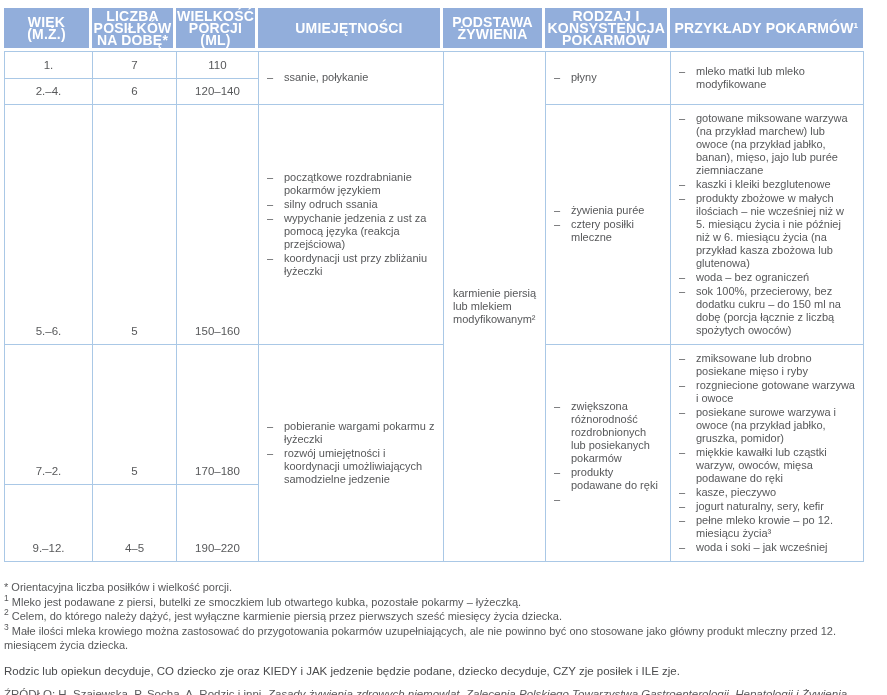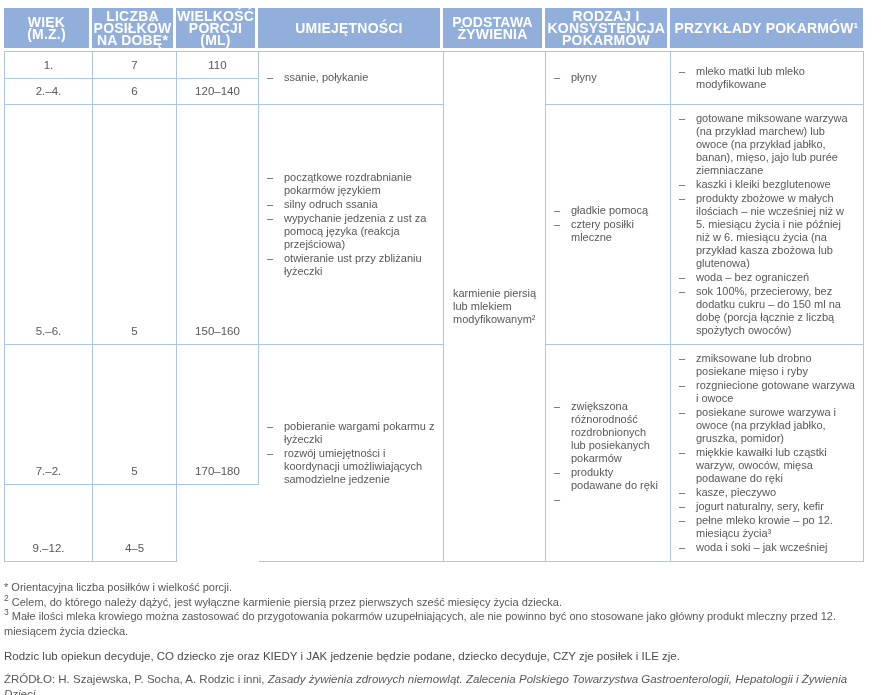--- a/index.html
+++ b/index.html
@@ -91,20 +91,21 @@
     <div class="cell num-cell" style="grid-column:1;grid-row:3">5.–6.</div>
     <div class="cell num-cell" style="grid-column:2;grid-row:3">5</div>
     <div class="cell num-cell" style="grid-column:3;grid-row:3">150–160</div>
 
     <div class="cell num-cell" style="grid-column:1;grid-row:4">7.–2.</div>
     <div class="cell num-cell" style="grid-column:2;grid-row:4">5</div>
     <div class="cell num-cell" style="grid-column:3;grid-row:4">170–180</div>
 
     <div class="cell num-cell" style="grid-column:1;grid-row:5">9.–12.</div>
     <div class="cell num-cell" style="grid-column:2;grid-row:5">4–5</div>
+    <div class="cell num-cell" style="grid-column:3;grid-row:5">190–220</div>
 
     <div class="cell list-cell v-center" style="grid-column:4;grid-row:1 / span 2">
         <div class="li">
           <span class="dash">–</span>
           <span class="txt">ssanie, połykanie</span>
         </div>
       </div>
     <div class="cell list-cell v-center" style="grid-column:4;grid-row:3">
         <div class="li">
           <span class="dash">–</span>
@@ -113,21 +114,21 @@
         <div class="li">
           <span class="dash">–</span>
           <span class="txt">silny odruch ssania</span>
         </div>
         <div class="li">
           <span class="dash">–</span>
           <span class="txt">wypychanie jedzenia z ust za pomocą języka (reakcja przejściowa)</span>
         </div>
         <div class="li">
           <span class="dash">–</span>
-          <span class="txt">otwieranie ust przy zbliżaniu łyżeczki</span>
+          <span class="txt">koordynacji ust przy zbliżaniu łyżeczki</span>
         </div>
       </div>
     <div class="cell list-cell v-center" style="grid-column:4;grid-row:4 / span 2">
         <div class="li">
           <span class="dash">–</span>
           <span class="txt">pobieranie wargami pokarmu z łyżeczki</span>
         </div>
         <div class="li">
           <span class="dash">–</span>
           <span class="txt">rozwój umiejętności i koordynacji umożliwiających samodzielne jedzenie</span>
@@ -138,21 +139,21 @@
 
     <div class="cell list-cell v-center" style="grid-column:6;grid-row:1 / span 2">
         <div class="li">
           <span class="dash">–</span>
           <span class="txt">płyny</span>
         </div>
       </div>
     <div class="cell list-cell v-center" style="grid-column:6;grid-row:3">
         <div class="li">
           <span class="dash">–</span>
-          <span class="txt">gładkie pomocą</span>
+          <span class="txt">żywienia purée</span>
         </div>
         <div class="li">
           <span class="dash">–</span>
           <span class="txt">cztery posiłki mleczne</span>
         </div>
       </div>
     <div class="cell list-cell v-center" style="grid-column:6;grid-row:4 / span 2">
         <div class="li">
           <span class="dash">–</span>
           <span class="txt">zwiększona różnorodność rozdrobnionych lub posiekanych pokarmów</span>
@@ -226,20 +227,21 @@
         <div class="li">
           <span class="dash">–</span>
           <span class="txt">woda i soki – jak wcześniej</span>
         </div>
       </div>
 
   </div>
 
   <div class="footnotes">
     <p class="footnote"><span class="fn-marker star">*</span> <span>Orientacyjna liczba posiłków i wielkość porcji.</span></p>
+    <p class="footnote"><span class="fn-marker">1</span> <span>Mleko jest podawane z piersi, butelki ze smoczkiem lub otwartego kubka, pozostałe pokarmy – łyżeczką.</span></p>
     <p class="footnote"><span class="fn-marker">2</span> <span>Celem, do którego należy dążyć, jest wyłączne karmienie piersią przez pierwszych sześć miesięcy życia dziecka.</span></p>
     <p class="footnote"><span class="fn-marker">3</span> <span>Małe ilości mleka krowiego można zastosować do przygotowania pokarmów uzupełniających, ale nie powinno być ono stosowane jako główny produkt mleczny przed 12. miesiącem życia dziecka.</span></p>
   </div>
 
   <div class="decision">Rodzic lub opiekun decyduje, CO dziecko zje oraz KIEDY i JAK jedzenie będzie podane, dziecko decyduje, CZY zje posiłek i ILE zje.</div>
 
   <div class="source"><span>ŹRÓDŁO: H. Szajewska, P. Socha, A. Rodzic i inni, </span><span class="it">Zasady żywienia zdrowych niemowląt. Zalecenia Polskiego Towarzystwa Gastroenterologii, Hepatologii i Żywienia Dzieci</span></div>
 
 </div>
 

